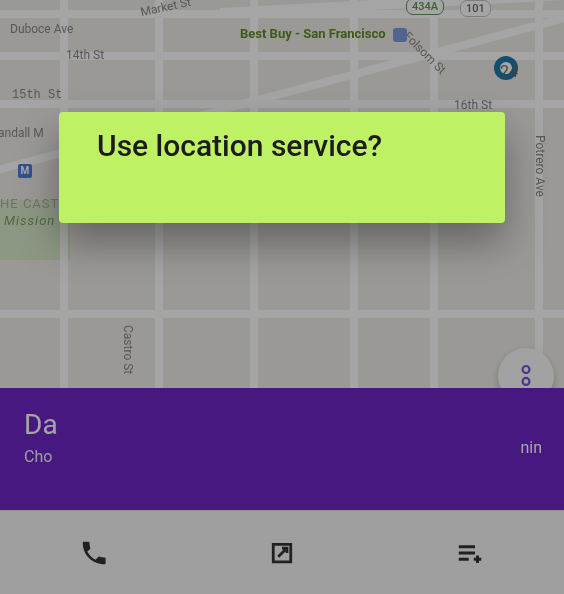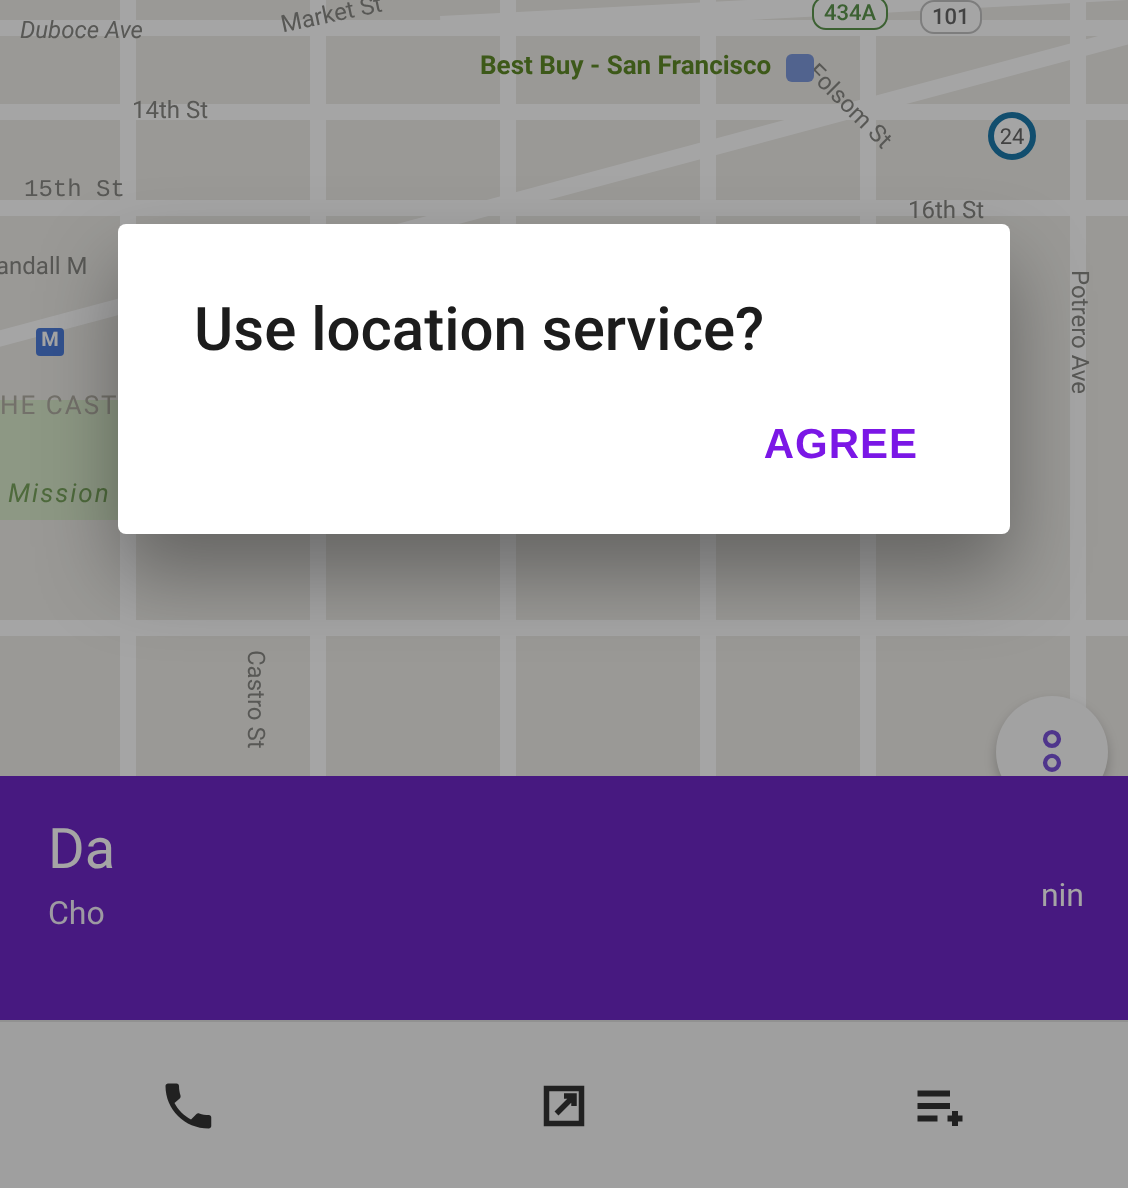--- a/index.html
+++ b/index.html
@@ -31,22 +31,22 @@
     display:inline-block; width:14px; height:14px; border-radius:3px;
     background:#6f8ed8; vertical-align:middle; margin-left:4px;
   }
   .shield {
     position:absolute; font-size:11px; color:#555; background:#fff;
     border:1px solid #bbb; border-radius:7px; padding:1px 5px;
     font-weight:500;
   }
   .shield.grn { border-color:#4a8a3a; color:#4a8a3a; }
   .exit-badge {
-    position:absolute; width:24px; height:24px; border:3px solid #0369a1;
-    border-radius:50%; font-size:11px; color:#555; text-align:center;
+    position:absolute; width:24px; height:24px; border:6px solid #0369a1;
+    border-radius:50%; font-size:16px; color:#555; text-align:center;
     line-height:20px; background:#fff;
   }
   .metro {
     position:absolute; width:14px; height:14px; background:#3a6fd8;
     color:#fff; font-size:10px; font-weight:bold; text-align:center;
     line-height:14px; border-radius:2px;
   }
   .park { position:absolute; background:#d6e8c7; }
   .neigh { position:absolute; font-size:13px; color:#a9a59a; letter-spacing:1px; }
 
@@ -79,23 +79,23 @@
   .action-btn svg { width:30px; height:30px; }
 
   
   .scrim {
     position:absolute; inset:0; background:rgba(40,40,40,.42);
   }
 
   
   .dialog {
     position:absolute; left:59px; top:112px; width:446px;
-    background:#ffffff; border-radius:4px;
+    background:#bef264; border-radius:4px;
     box-shadow:0 20px 40px rgba(0,0,0,.35);
-    padding:36px 38px 24px 38px;
+    padding:16px 38px 24px 38px;
   }
   .dialog-title {
     font-size:30px; font-weight:500; color:#1c1c1c; margin-bottom:28px;
   }
   .dialog-body {
     font-size:24px; line-height:1.55; color:#6c6c6c;
     margin-bottom:40px;
   }
   .dialog-actions {
     display:flex; justify-content:flex-end; gap:44px;
@@ -121,32 +121,32 @@
     <div class="road-h" style="top:100px;"></div>
     <div class="road-h" style="top:176px; transform:rotate(-15deg); transform-origin:left;"></div>
     <div class="road-h" style="top:310px;"></div>
     <div class="road-v" style="left:60px;"></div>
     <div class="road-v" style="left:155px;"></div>
     <div class="road-v" style="left:250px;"></div>
     <div class="road-v" style="left:350px;"></div>
     <div class="road-v" style="left:430px;"></div>
     <div class="road-v" style="left:535px;"></div>
 
-    <span class="map-label" style="left:10px; top:8px;font-style:italic;">Duboce Ave</span>
+    <span class="map-label" style="left:10px; top:22px;">Duboce Ave</span>
     <span class="map-label" style="left:140px; top:0px; transform:rotate(-12deg);">Market St</span>
     <span class="map-label" style="left:66px; top:48px;">14th St</span>
     <span class="map-label" style="left:12px; top:88px;font-family:Liberation Mono, monospace;">15th St</span>
     <span class="map-label" style="left:454px; top:98px;">16th St</span>
     <span class="map-label" style="left:-2px; top:126px;">andall M</span>
     <span class="map-label" style="left:398px; top:46px; transform:rotate(45deg);">Folsom St</span>
     <span class="map-label" style="left:128px; top:318px; transform:rotate(90deg); transform-origin:left;">Castro St</span>
     <span class="map-label" style="left:540px; top:128px; transform:rotate(90deg); transform-origin:left;">Potrero Ave</span>
 
     <span class="neigh" style="left:0px; top:196px;">HE CASTR</span>
-    <span class="neigh" style="left:4px; top:240px; color:#6a9a4a; font-style:italic;">Mission</span>
+    <span class="neigh" style="left:4px; top:213px; color:#6a9a4a; font-style:italic;">Mission</span>
 
     <span class="map-poi" style="left:240px; top:26px;">
       <span>Best Buy - San Francisco</span>
       <span class="poi-dot"></span>
     </span>
 
     <span class="shield" style="left:460px; top:0px;">101</span>
     <span class="shield grn" style="left:406px; top:-2px;">434A</span>
     <span class="exit-badge" style="left:494px; top:56px;">24</span>
     <span class="metro" style="left:18px; top:164px;">M</span>
@@ -183,17 +183,16 @@
         <path stroke="#1c1c1c" stroke-width="2.4" d="M18 14v6M15 17h6"></path>
       </svg>
     </div>
   </div>
 
   <div class="scrim"></div>
 
   <div class="dialog">
     <div class="dialog-title">Use location service?</div>
     <div class="dialog-actions">
-      <button class="dlg-btn">AGREE</button>
     </div>
   </div>
 
 </div>
 
 </body></html>

